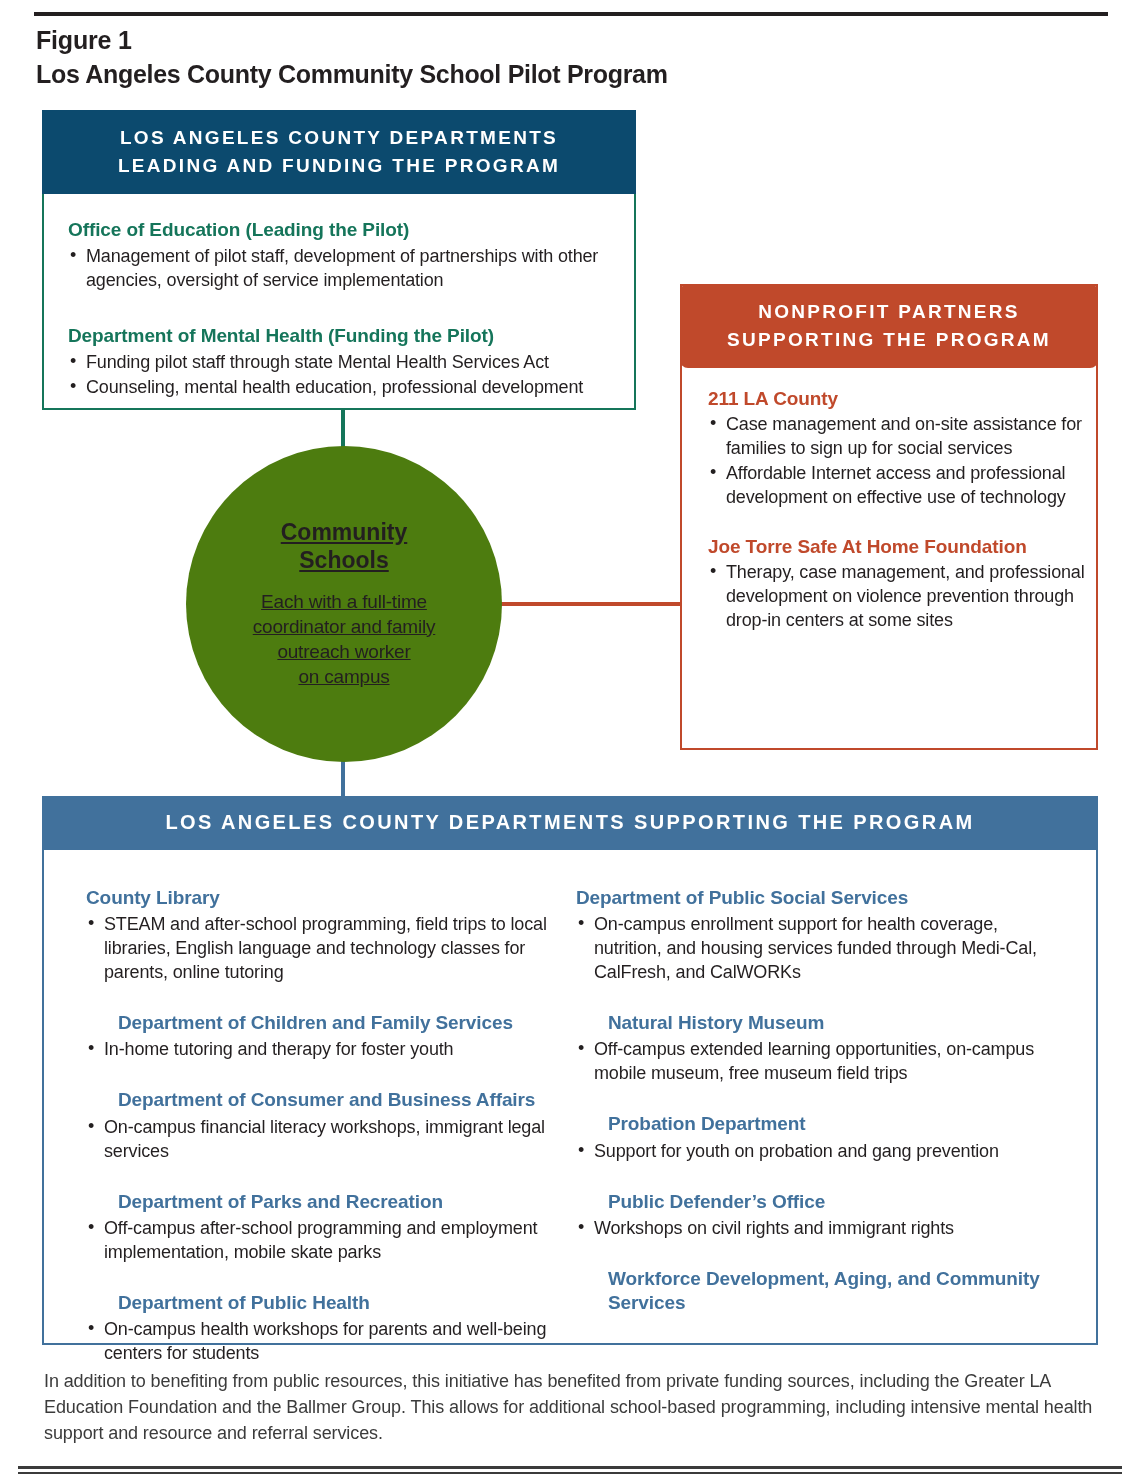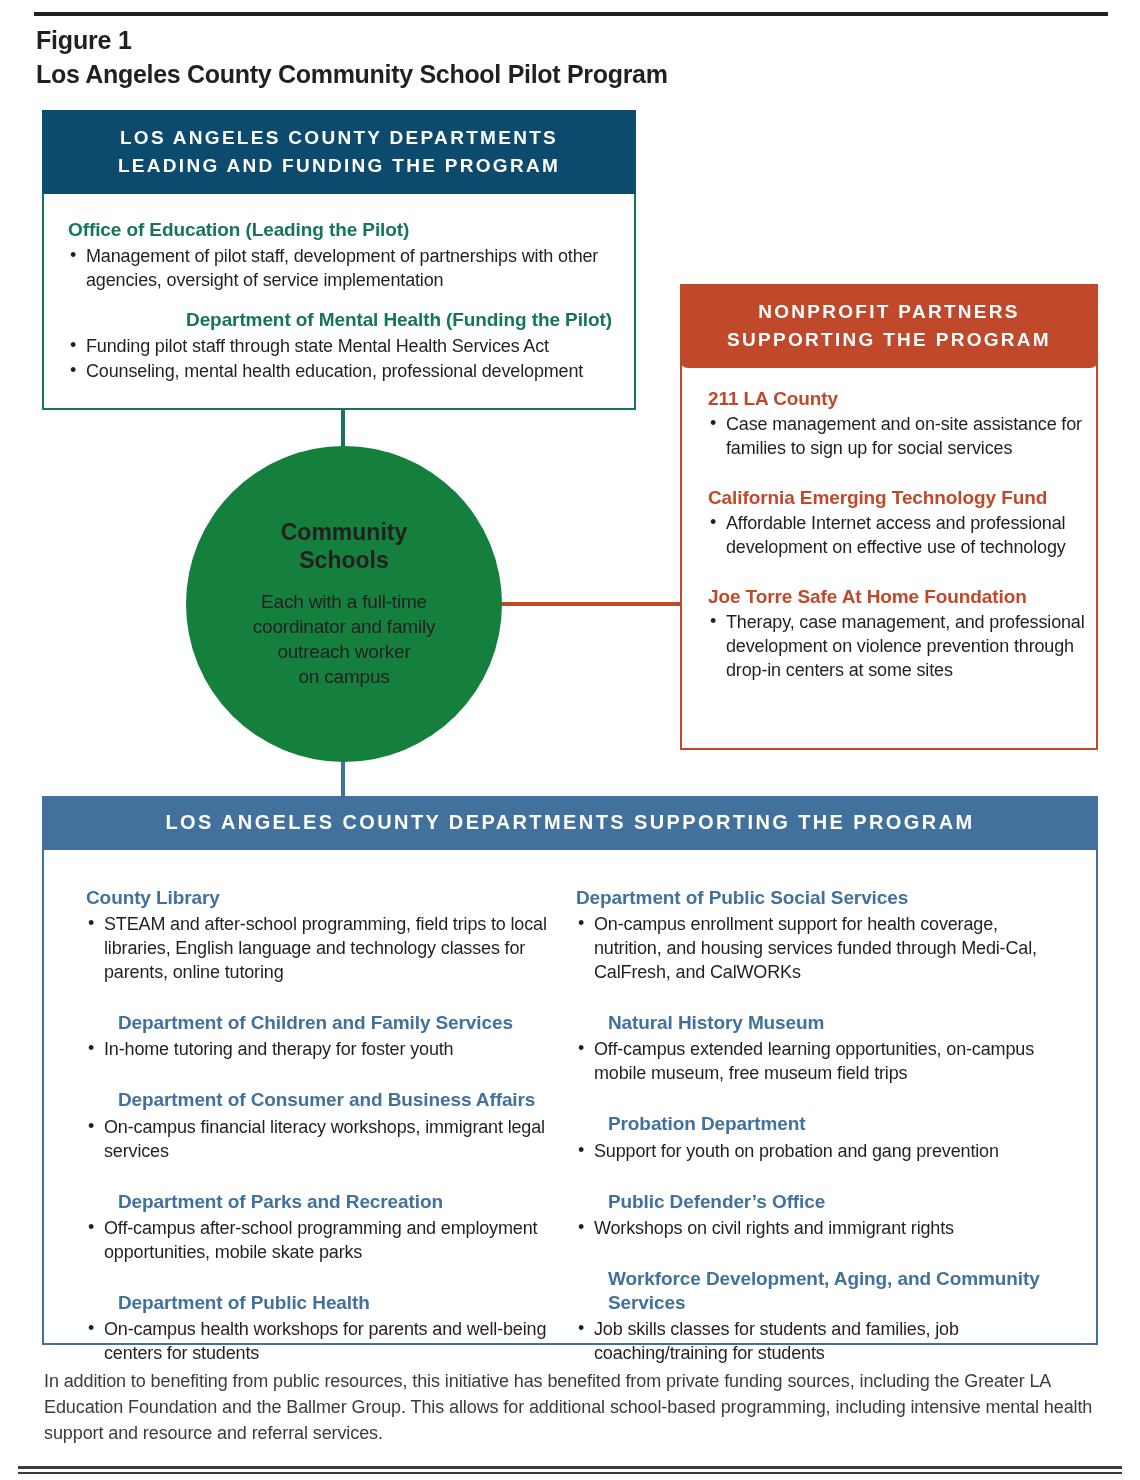--- a/index.html
+++ b/index.html
@@ -27,21 +27,21 @@
     font-size:19px;font-weight:bold;letter-spacing:2.3px;
     color:#ffffff;text-align:center;line-height:1.45;
     padding:14px 10px 15px;
   }
   .panel-body{box-sizing:border-box;padding:18px 22px 18px 24px;}
 
   
   #green-panel{left:42px;top:110px;width:594px;height:300px;border:2px solid #15755a;}
   #green-panel .panel-head{background:#0c4a6e;margin:-2px 0 7px -2px;width:calc(100% + 4px);}
   .grp-title{color:#15755a;font-size:19px;font-weight:bold;margin:0 0 4px 0;letter-spacing:-0.1px;}
-  .grp-title.sp{margin-top:16px;text-align:right;}
+  .grp-title.sp{margin-top:32px;}
 
   
   #orange-panel{left:680px;top:284px;width:418px;height:466px;border:2px solid #c0492b;}
   #orange-panel .panel-head{background:#c0492b;margin:-2px 0 0 -2px;width:calc(100% + 4px);border-radius:8px;}
   #orange-panel .panel-body{padding:20px 0 14px 26px;}
   .orp-title{color:#c0492b;font-size:19px;font-weight:bold;margin:0 0 3px 0;letter-spacing:-0.1px;}
   .orp-title.sp{margin-top:26px;}
 
   
   #blue-panel{left:42px;top:796px;width:1056px;height:549px;border:2px solid #41719c;}
@@ -58,23 +58,24 @@
   ul.b li{
     position:relative;padding-left:18px;
     font-size:18px;line-height:1.33;color:#231f20;margin:0 0 1px 0;
     letter-spacing:-0.15px;
   }
   ul.b li:before{content:"\2022";position:absolute;left:2px;top:-1px;font-size:18px;color:#231f20;}
 
   
   #circle{
     position:absolute;left:186px;top:446px;width:316px;height:316px;
-    border-radius:50%;background:#15803d;
+    border-radius:50%;background:#4d7c0f;
     display:flex;flex-direction:column;justify-content:center;
     text-align:center;
+    text-decoration:underline;
   }
   .circle-title{font-size:23px;font-weight:bold;line-height:1.22;color:#231f20;margin-bottom:14px;}
   .circle-sub{font-size:19px;line-height:1.33;color:#231f20;letter-spacing:-0.2px;}
 
   
   .conn{position:absolute;}
   #conn-green-v{left:341px;top:408px;width:4px;height:50px;background:#15755a;}
   #conn-blue-v{left:341px;top:748px;width:4px;height:50px;background:#41719c;}
   #conn-orange-h{left:498px;top:602px;width:184px;height:4px;background:#c0492b;}
 
@@ -119,21 +120,20 @@
   <div class="panel" id="orange-panel">
     <div class="panel-head">
       <div>NONPROFIT PARTNERS</div>
       <div>SUPPORTING THE PROGRAM</div>
     </div>
     <div class="panel-body">
       <div class="orp-title">211 LA County</div>
       <ul class="b">
         <li>Case management and on-site assistance for families to sign up for social services</li>
       </ul>
-      <div class="orp-title sp">California Emerging Technology Fund</div>
       <ul class="b">
         <li>Affordable Internet access and professional development on effective use of technology</li>
       </ul>
       <div class="orp-title sp">Joe Torre Safe At Home Foundation</div>
       <ul class="b">
         <li>Therapy, case management, and professional development on violence prevention through drop-in centers at some sites</li>
       </ul>
     </div>
   </div>
 
@@ -166,21 +166,21 @@
           <div class="blp-title sp">Department of Children and Family Services</div>
           <ul class="b">
             <li>In-home tutoring and therapy for foster youth</li>
           </ul>
           <div class="blp-title sp">Department of Consumer and Business Affairs</div>
           <ul class="b">
             <li>On-campus financial literacy workshops, immigrant legal services</li>
           </ul>
           <div class="blp-title sp">Department of Parks and Recreation</div>
           <ul class="b">
-            <li>Off-campus after-school programming and employment opportunities, mobile skate parks</li>
+            <li>Off-campus after-school programming and employment implementation, mobile skate parks</li>
           </ul>
           <div class="blp-title sp">Department of Public Health</div>
           <ul class="b">
             <li>On-campus health workshops for parents and well-being centers for students</li>
           </ul>
         </div>
 
         <div class="blue-col right">
           <div class="blp-title">Department of Public Social Services</div>
           <ul class="b">
@@ -192,23 +192,20 @@
           </ul>
           <div class="blp-title sp">Probation Department</div>
           <ul class="b">
             <li>Support for youth on probation and gang prevention</li>
           </ul>
           <div class="blp-title sp">Public Defender’s Office</div>
           <ul class="b">
             <li>Workshops on civil rights and immigrant rights</li>
           </ul>
           <div class="blp-title sp">Workforce Development, Aging, and Community Services</div>
-          <ul class="b">
-            <li>Job skills classes for students and families, job coaching/training for students</li>
-          </ul>
         </div>
       </div>
     </div>
   </div>
 
   <div id="footnote">In addition to benefiting from public resources, this initiative has benefited from private funding sources, including the Greater LA Education Foundation and the Ballmer Group. This allows for additional school-based programming, including intensive mental health support and resource and referral services.</div>
 
   <div class="bot-rule-a"></div>
   <div class="bot-rule-b"></div>
 

